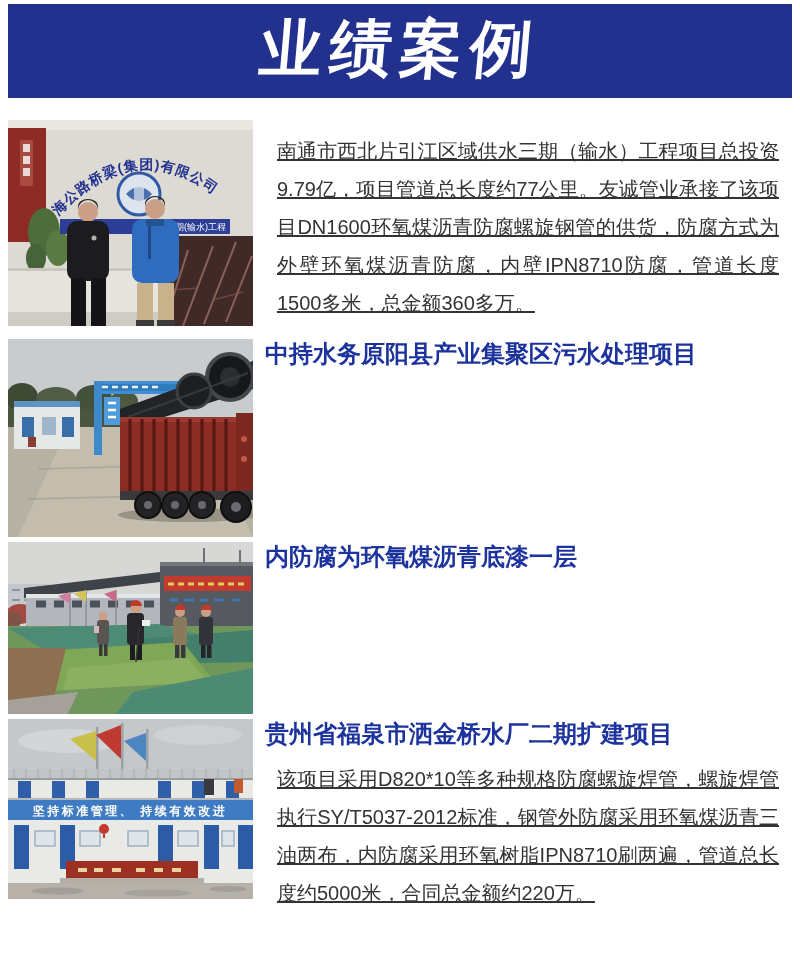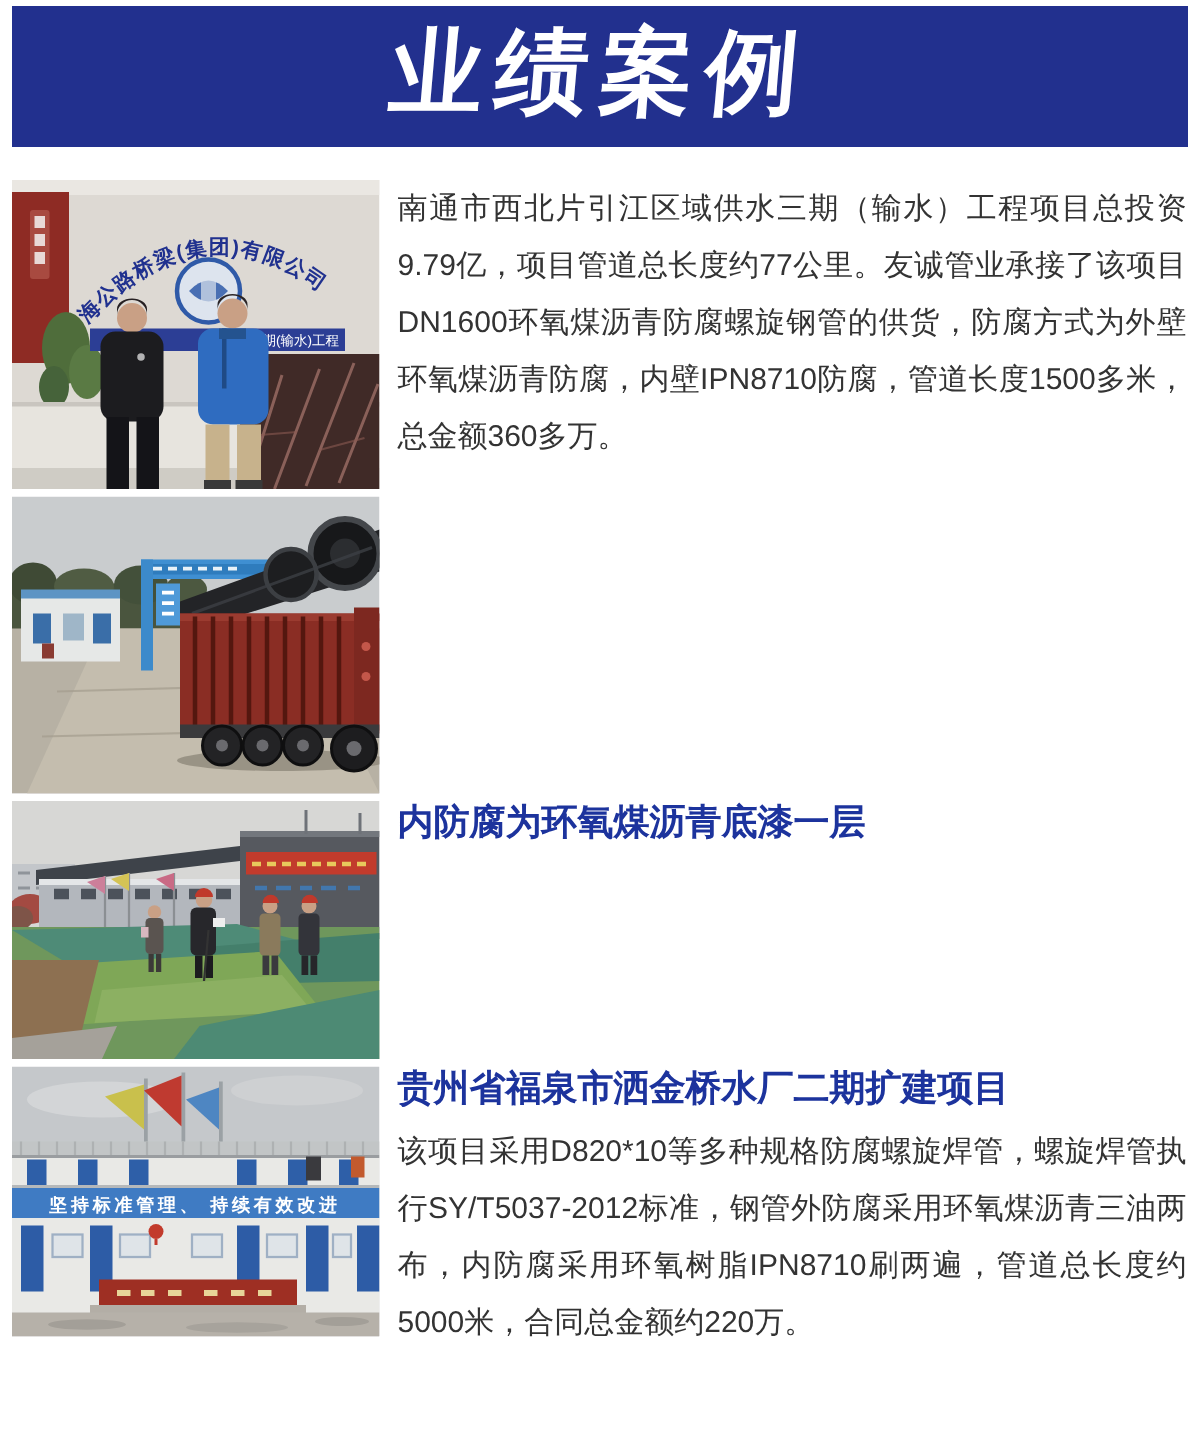--- a/index.html
+++ b/index.html
@@ -21,22 +21,23 @@
     display:flex;align-items:flex-start;gap:12px;margin-top:22px;
   }
   .case-row + .case-row{margin-top:5px;}
   .photo{flex:0 0 245px;width:245px;line-height:0;}
   .photo svg{display:block;}
   .case-text{flex:1;min-width:0;padding-right:1px;}
   .case-title{
     margin:0 0 9px 0;color:#1c339d;font-size:24px;font-weight:700;line-height:29px;
   }
   .case-body{
-    margin:0;color:#333333;font-size:20px;line-height:38px;font-weight:400;
+    margin:12px;color:#333333;font-size:20px;line-height:38px;font-weight:400;
     text-align:justify;
+    text-decoration:underline;
   }
 </style>
 </head>
 <body>
 
 <div class="page">
 
   <div class="banner">
     <span class="banner-text">业绩案例</span>
   </div>
@@ -174,20 +175,21 @@
             <circle cx="194" cy="166" r="13" fill="#232325" stroke="#0f0f10" stroke-width="2"></circle>
             <circle cx="228" cy="168" r="15" fill="#1d1d1f" stroke="#0f0f10" stroke-width="2"></circle>
             <circle cx="140" cy="166" r="4" fill="#6a6a6e"></circle>
             <circle cx="167" cy="166" r="4" fill="#6a6a6e"></circle>
             <circle cx="194" cy="166" r="4" fill="#6a6a6e"></circle>
             <circle cx="228" cy="168" r="5" fill="#6a6a6e"></circle>
           </g>
         </svg>
       </div>
       <div class="case-text">
+        <h3 class="case-title">中持水务原阳县产业集聚区污水处理项目</h3>
       </div>
     </section>
 
     <section class="case-row">
       <div class="photo">
         <svg viewBox="0 0 245 172" width="245" height="172" role="img">
           <rect width="245" height="172" fill="#d7d7d5"></rect>
 
           <g>
             <rect x="0" y="42" width="42" height="28" fill="#c3c6ca"></rect>

